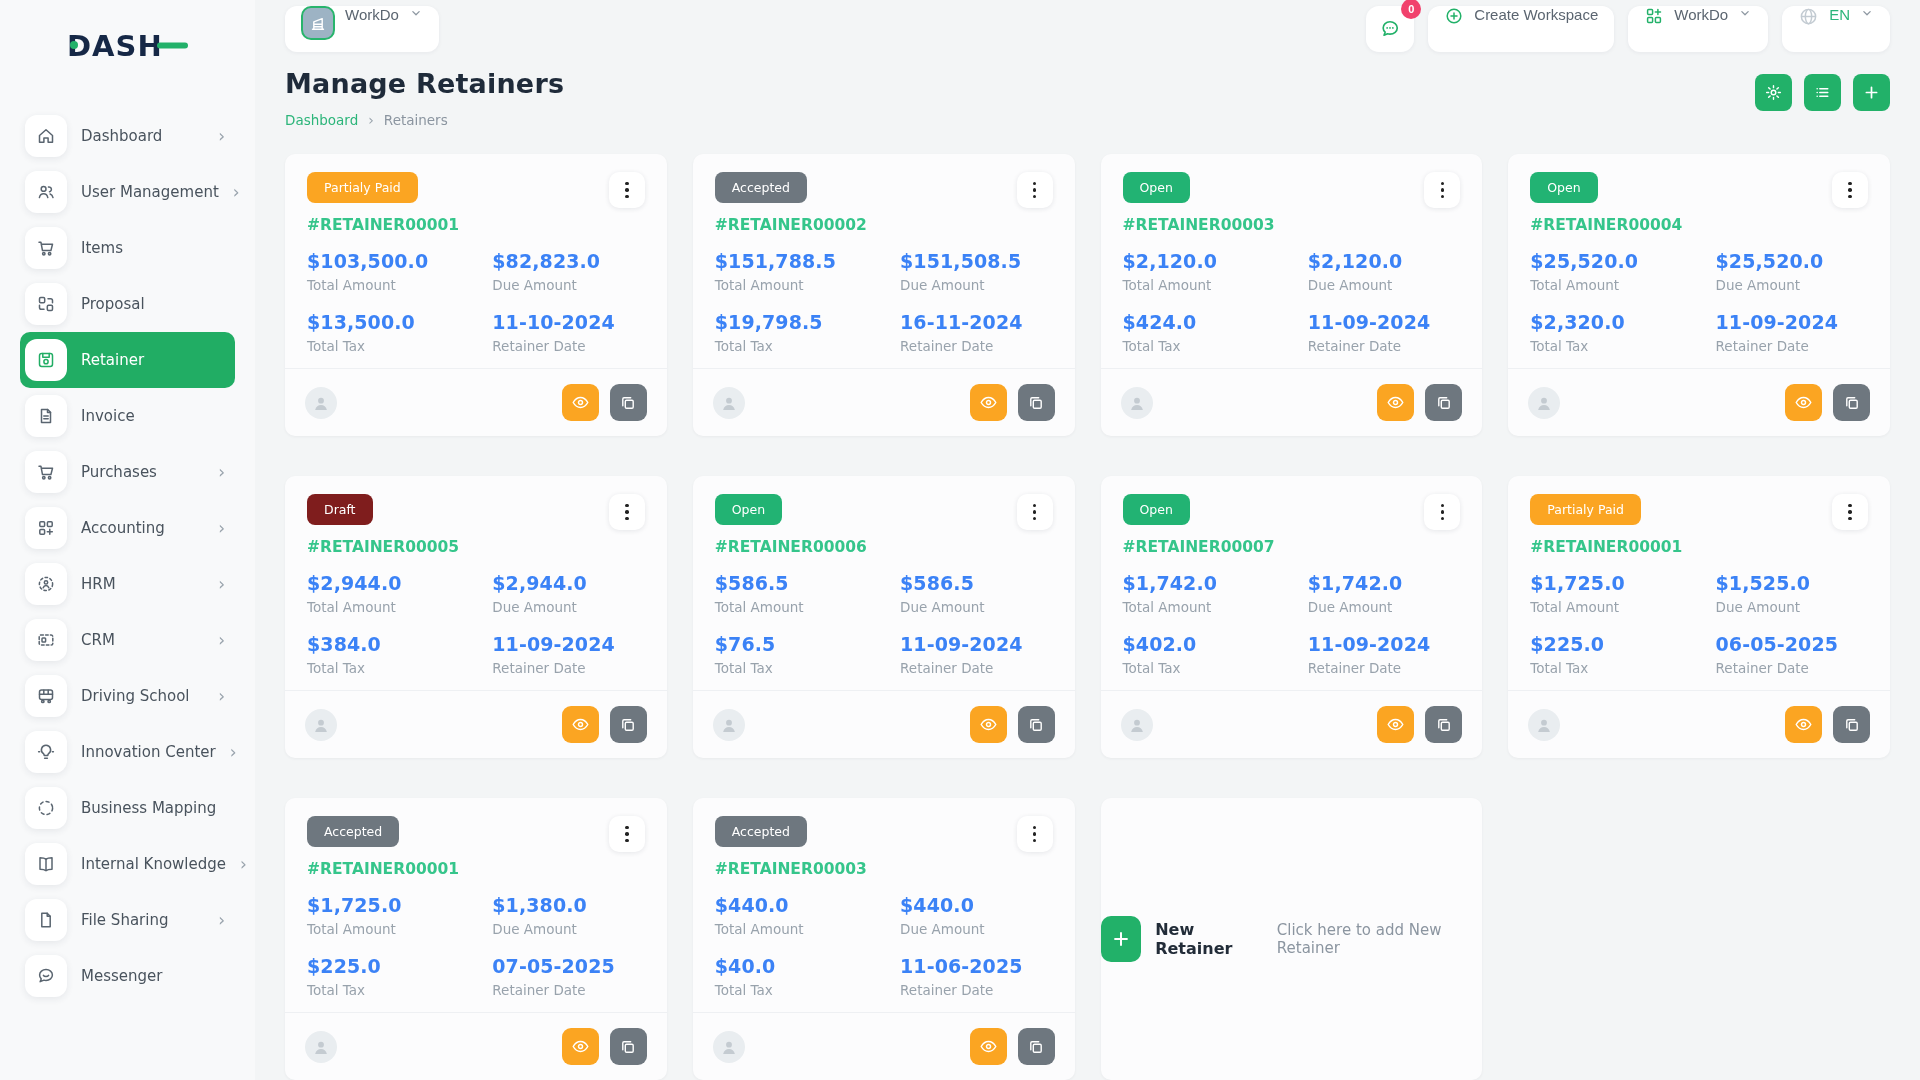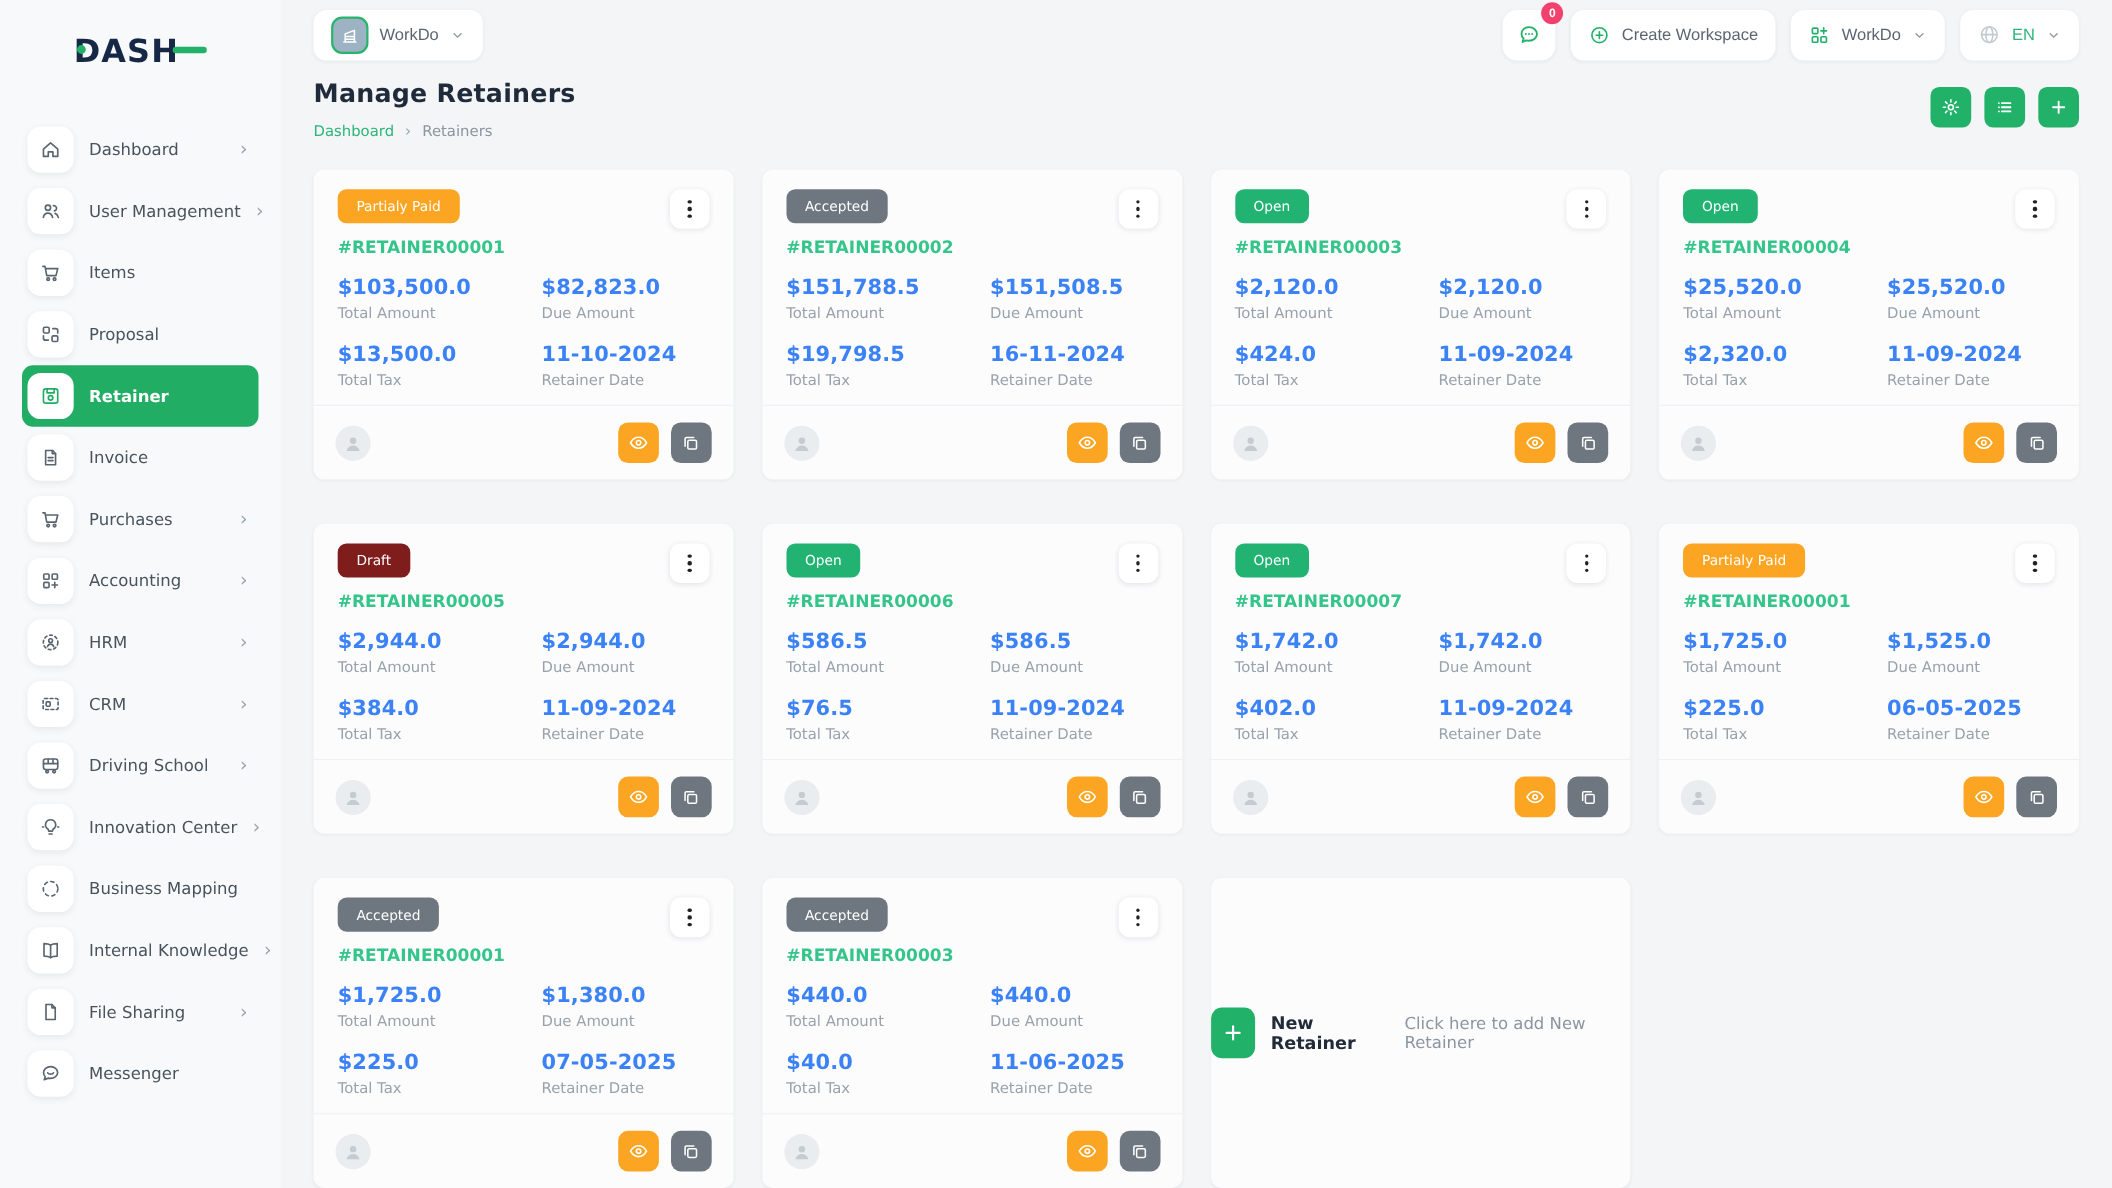--- a/index.html
+++ b/index.html
@@ -18,44 +18,44 @@
   .search-box input::placeholder{color:#9aa4ae}
   .side-list{margin-top:18px;display:flex;flex-direction:column}
   .side-item{display:flex;align-items:center;gap:14px;height:56px;padding:0 10px 0 5px;
     border-radius:10px;color:#49535d;cursor:pointer}
   .side-icon{width:42px;height:42px;background:#fff;border-radius:12px;display:flex;
     align-items:center;justify-content:center;box-shadow:0 2px 7px rgba(40,60,80,.09);
     color:#5a6570;flex:0 0 42px}
   .side-label{font-size:15px;font-weight:500;flex:1;white-space:nowrap}
   .side-chevron{color:#9aa4ad;font-size:17px;line-height:1}
   .side-item.active{background:#21ad64;color:#fff;padding-right:14px}
-  .side-item.active .side-label{font-weight:700}
+  .side-item.active .side-label{font-weight:400}
   .side-item.active .side-icon{color:#21ad64;box-shadow:none}
 
   
   .main{flex:1;display:flex;flex-direction:column;padding:0 30px;overflow:hidden}
   .topbar{height:74px;display:flex;align-items:center;justify-content:space-between}
-  .pill{display:flex;align-items:center;gap:10px;background:#fff;border-radius:12px;
+  .pill{display:flex;align-items:flex-start;gap:10px;background:#fff;border-radius:12px;
     padding:0 16px;height:46px;box-shadow:0 1px 4px rgba(30,40,60,.06);color:#5b6570;
     font-size:15px;cursor:pointer;border:none}
   .ws-avatar{width:34px;height:34px;border-radius:10px;background:#9db3c4;
     border:2px solid #28b46c;display:flex;align-items:center;justify-content:center}
   .topbar-right{display:flex;gap:14px;align-items:center}
   .chat-btn{position:relative;width:48px;height:46px;background:#fff;border-radius:13px;
     box-shadow:0 1px 4px rgba(30,40,60,.06);display:flex;align-items:center;
     justify-content:center;border:none;cursor:pointer;color:#22b169}
   .count-badge{position:absolute;top:-7px;right:-7px;background:#f1416c;color:#fff;
     border-radius:50%;min-width:20px;height:20px;font-size:11px;display:flex;
     align-items:center;justify-content:center;font-weight:700}
   .lang-en{color:#2cb57a;font-weight:500}
   .chev{color:#8d97a1;display:flex}
 
   .page-head{display:flex;justify-content:space-between;align-items:flex-start;
     padding:10px 0 26px}
-  .page-title{font-size:23px;font-weight:700;color:#1f2b3a;letter-spacing:.2px}
+  .page-title{font-size:27px;font-weight:700;color:#1f2b3a;letter-spacing:.2px}
   .breadcrumb{margin-top:13px;font-size:13.5px;color:#8b95a0;display:flex;gap:10px;
     align-items:center}
   .breadcrumb .link{color:#2cb57a;cursor:pointer}
   .bc-sep{color:#9aa4ad;font-size:14px}
   .head-actions{display:flex;gap:12px;margin-top:6px}
   .icon-btn{width:37px;height:37px;border-radius:8px;background:#22b169;color:#fff;
     display:flex;align-items:center;justify-content:center;border:none;cursor:pointer}
 
   
   .grid{display:grid;grid-template-columns:repeat(4,1fr);gap:40px 26px}

